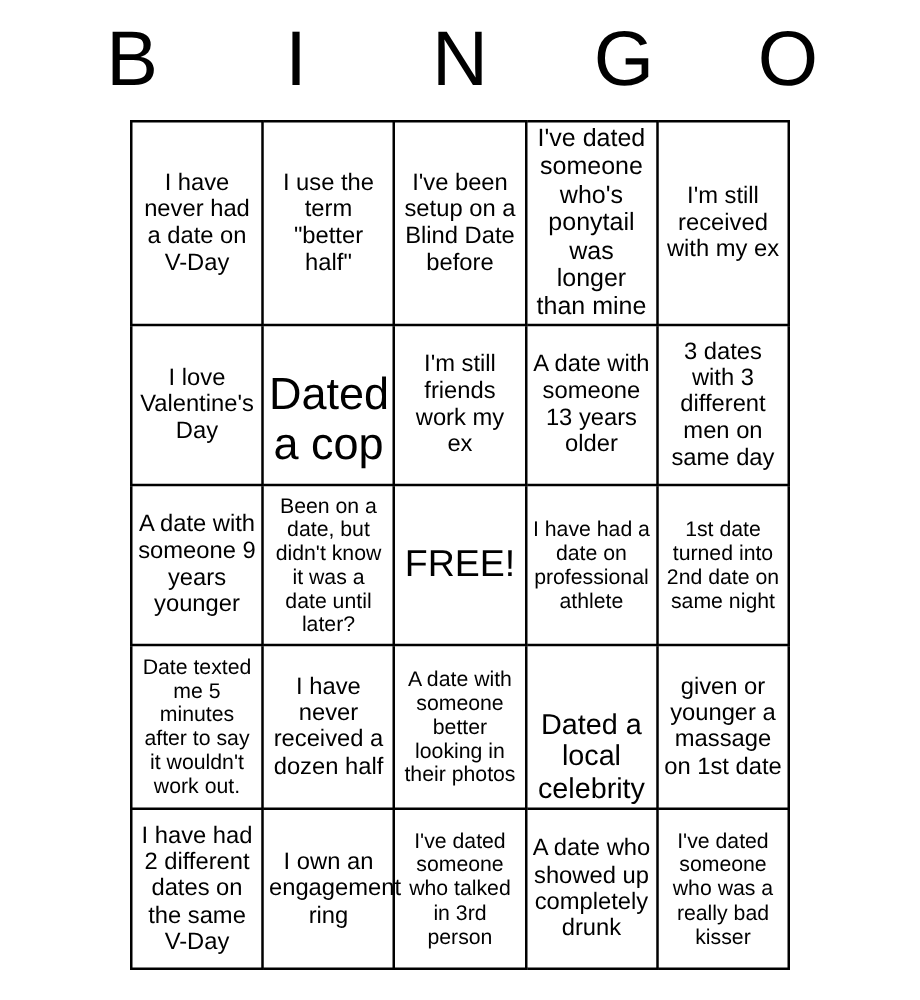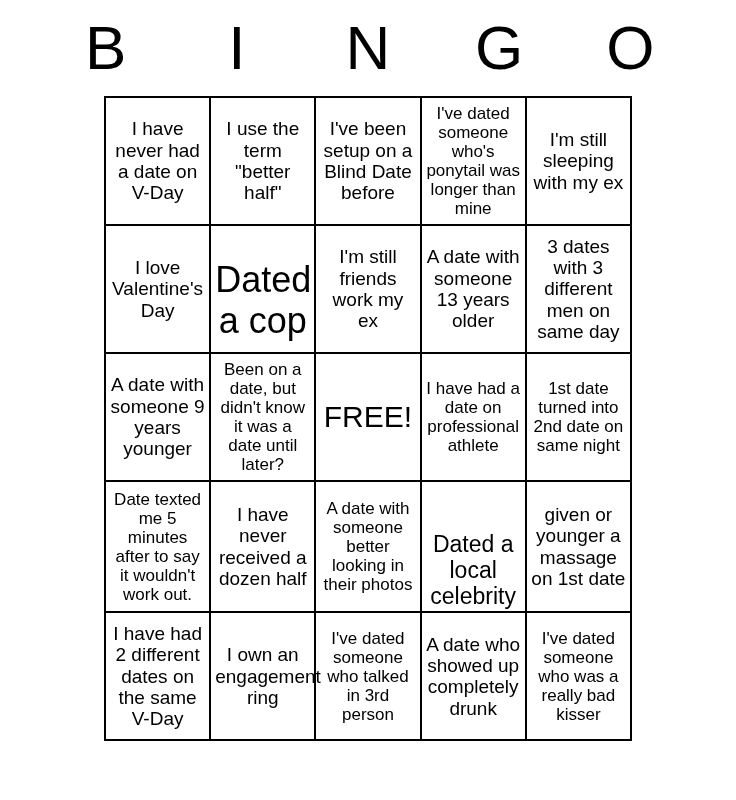--- a/index.html
+++ b/index.html
@@ -49,21 +49,21 @@
     width: 20%;
     height: 128px;
     text-align: center;
     vertical-align: middle;
     padding: 2px 4px;
     box-sizing: border-box;
     font-family: "Liberation Sans", sans-serif;
     color: #000;
     line-height: 1.12;
   }
-  .s-xs { font-size: 17px; }
+  .s-xs { font-size: 20px; }
   .s-sm { font-size: 17px; }
   .s-md { font-size: 19px; }
   .s-lg { font-size: 23px; margin-top: 48px; }
   .s-xl { font-size: 30px; }
   .s-xxl { font-size: 36px; margin-top: 23px; }
   .cell-text { display: block; }
 </style>
 </head>
 <body>
 
@@ -86,21 +86,21 @@
         <td>
             <span class="cell-text s-md">I use the term "better half"</span>
           </td>
         <td>
             <span class="cell-text s-md">I've been setup on a Blind Date before</span>
           </td>
         <td>
             <span class="cell-text s-xs">I've dated someone who's ponytail was longer than mine</span>
           </td>
         <td>
-            <span class="cell-text s-md">I'm still sleeping with my ex</span>
+            <span class="cell-text s-md">I'm still received with my ex</span>
           </td>
       </tr>
       <tr>
         <td>
             <span class="cell-text s-md">I love Valentine's Day</span>
           </td>
         <td>
             <span class="cell-text s-xxl">Dated a cop</span>
           </td>
         <td>

